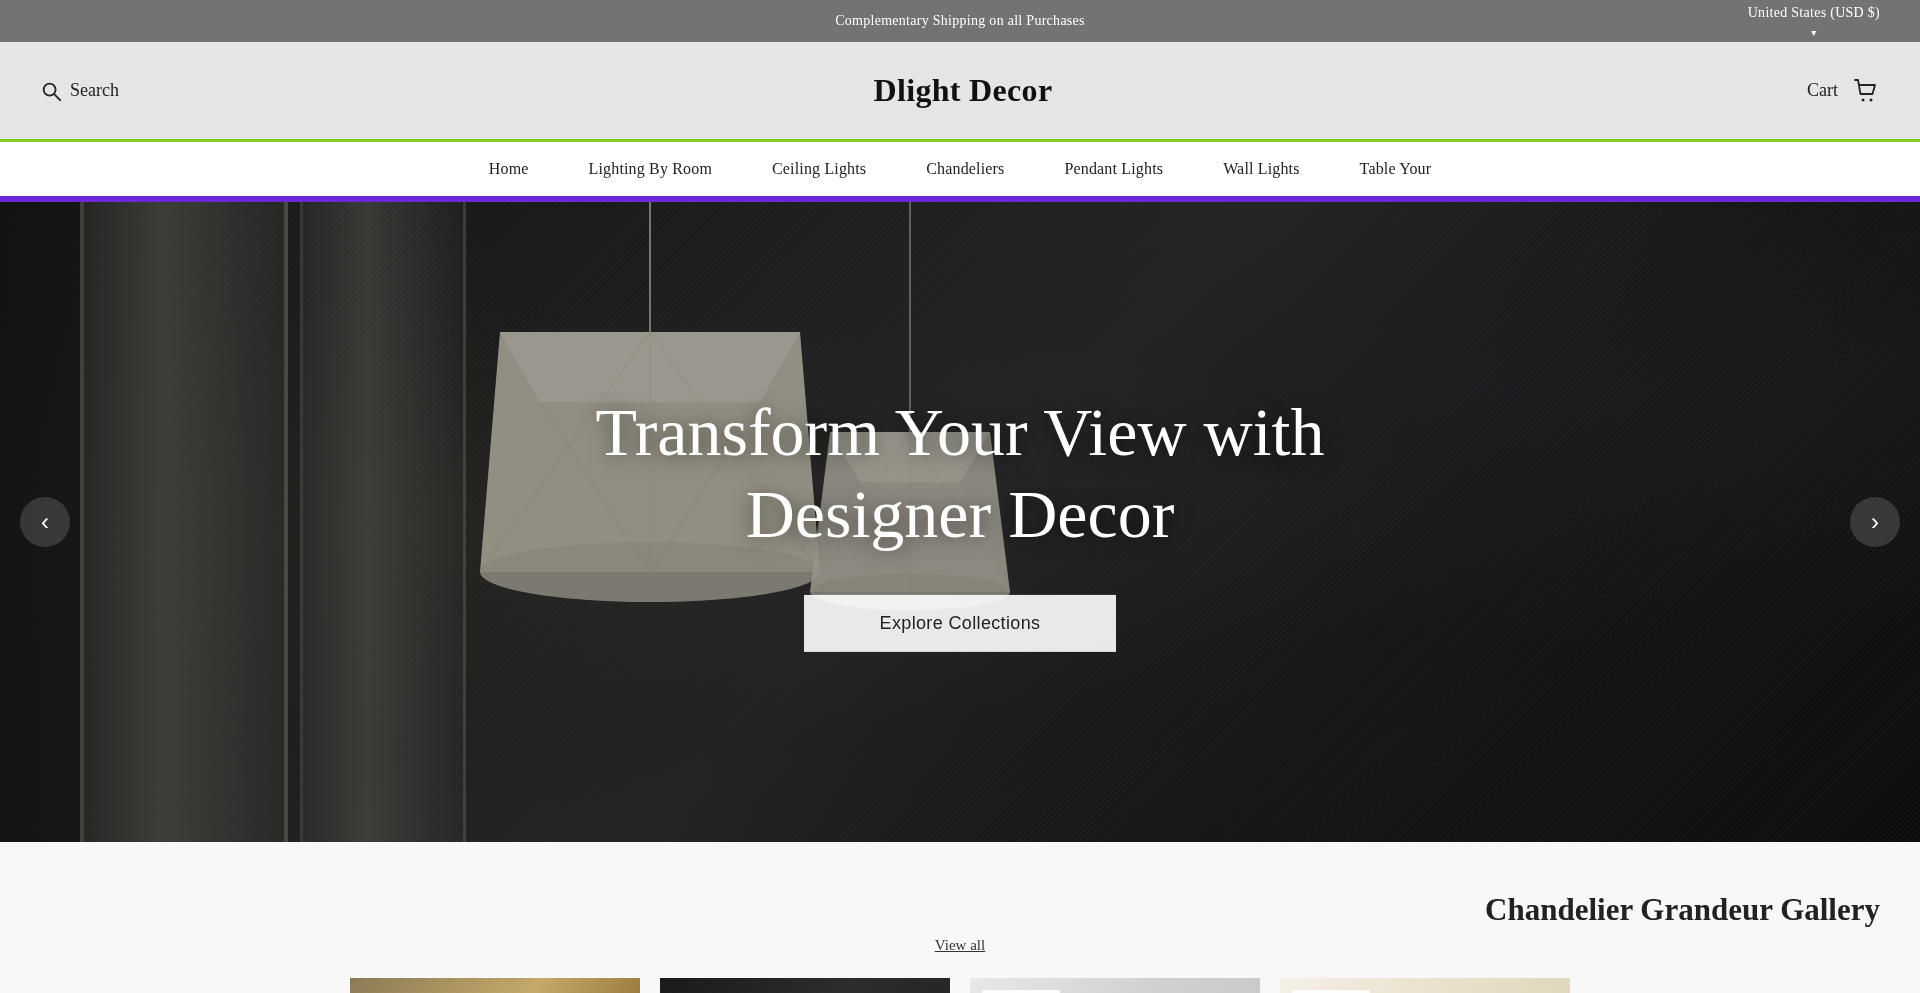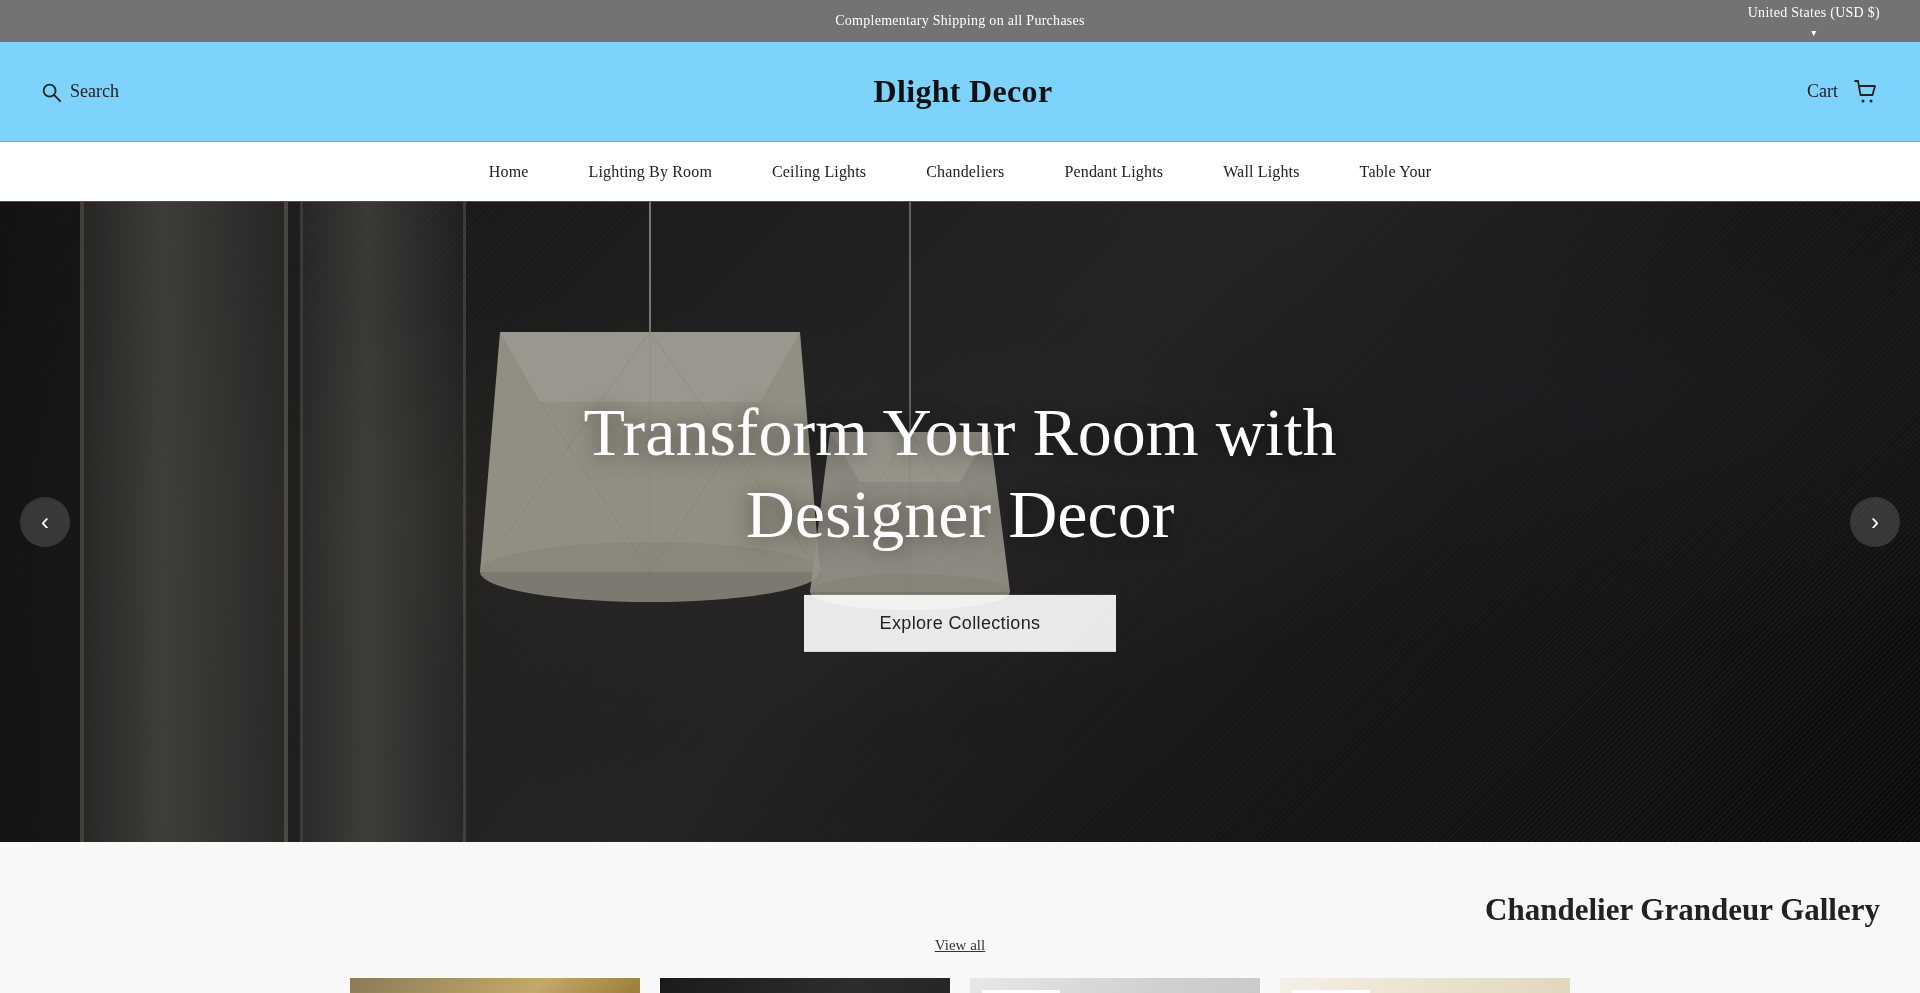--- a/index.html
+++ b/index.html
@@ -31,22 +31,22 @@
       font-size: 10px;
     }
 
     
     .header {
       display: flex;
       align-items: center;
       justify-content: space-between;
       padding: 0 40px;
       height: 100px;
-      border-bottom: 1px solid #84cc16;
-      background: #7dd3fc;
+      border-bottom: 3px solid #84cc16;
+      background: #e5e5e5;
     }
     .header-left {
       display: flex;
       align-items: center;
       gap: 8px;
       cursor: pointer;
     }
     .search-icon-wrap {
       display: flex;
       align-items: center;
@@ -81,21 +81,21 @@
       height: 28px;
     }
 
     
     .nav {
       display: flex;
       align-items: center;
       justify-content: center;
       gap: 60px;
       height: 60px;
-      border-bottom: 1px solid #6d28d9;
+      border-bottom: 6px solid #6d28d9;
       background: #fff;
     }
     .nav-item {
       font-size: 16px;
       color: #222;
       cursor: pointer;
       text-decoration: none;
       letter-spacing: 0.01em;
       font-weight: 400;
       padding: 4px 0;
@@ -369,21 +369,21 @@
     <polygon points="860,280 960,280 1010,390 810,390" fill="rgba(218,212,198,0.85)"></polygon>
     <ellipse cx="910" cy="390" rx="100" ry="18" fill="rgba(205,200,185,0.88)"></ellipse>
     <line x1="910" y1="230" x2="810" y2="390" stroke="rgba(200,195,178,0.4)" stroke-width="1"></line>
     <line x1="910" y1="230" x2="1010" y2="390" stroke="rgba(200,195,178,0.4)" stroke-width="1"></line>
     <line x1="910" y1="230" x2="910" y2="390" stroke="rgba(190,185,170,0.35)" stroke-width="1"></line>
   </svg>
 
   <div class="hero-overlay"></div>
 
   <div class="hero-content">
-    <h1 class="hero-title">Transform Your Room with Designer Decor</h1>
+    <h1 class="hero-title">Transform Your View with Designer Decor</h1>
     <button class="hero-cta">Explore Collections</button>
   </div>
 
   <button class="hero-arrow hero-arrow-left">
     <span>‹</span>
   </button>
   <button class="hero-arrow hero-arrow-right">
     <span>›</span>
   </button>
 </section>

